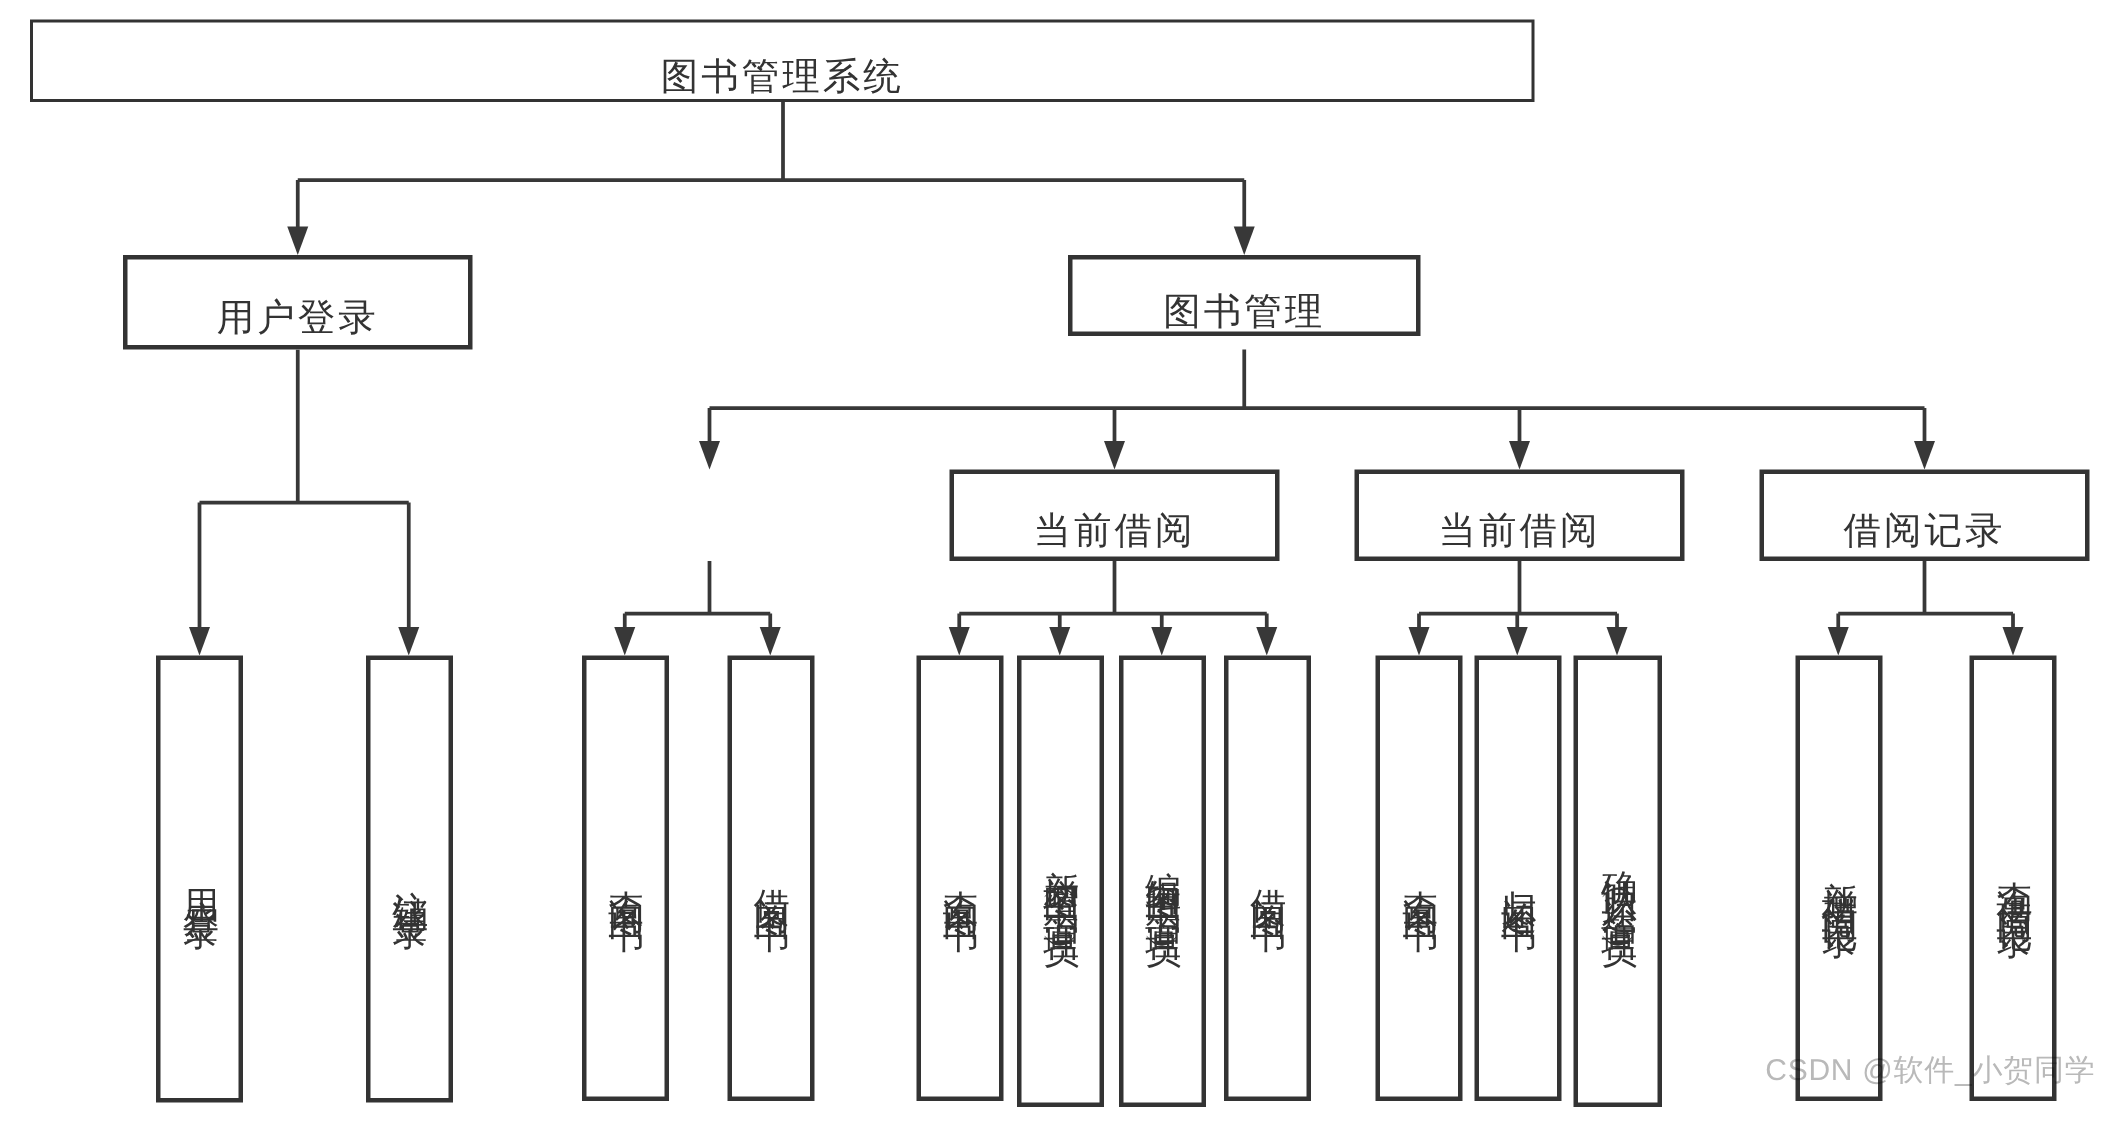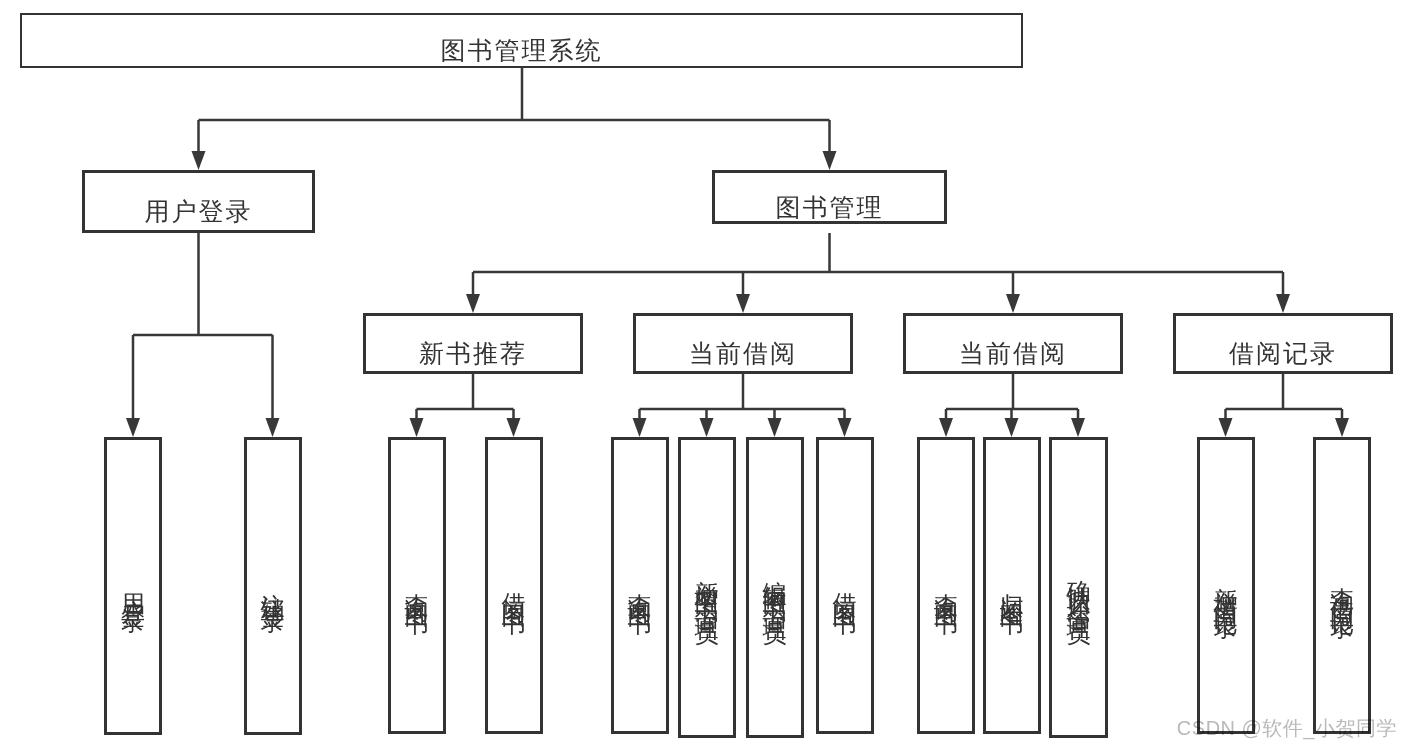--- a/index.html
+++ b/index.html
@@ -52,21 +52,21 @@
     text-orientation: mixed;
     font-size: 24px;
     line-height: 1;
     letter-spacing: 6px;
     white-space: nowrap;
   }
 
   .watermark {
     position: absolute;
     right: 8px;
-    top: 715px;
+    top: 700px;
     font-size: 20px;
     letter-spacing: 0.5px;
     color: var(--watermark-color, #bcbcbc);
     mix-blend-mode: multiply;
     white-space: nowrap;
     z-index: 5;
     margin-left: 45px;
   }
 </style>
 </head>
@@ -128,23 +128,20 @@
     <span class="lbl">图书管理系统</span>
   </div>
 
   <div class="node h" style="left:82px;top:170px;width:233px;height:63px">
     <span class="lbl">用户登录</span>
   </div>
   <div class="node h" style="left:712px;top:170px;width:235px;height:54px">
     <span class="lbl">图书管理</span>
   </div>
 
-  <div class="node h" style="left:363px;top:313px;width:220px;height:61px">
-    <span class="lbl">新书推荐</span>
-  </div>
   <div class="node h" style="left:633px;top:313px;width:220px;height:61px">
     <span class="lbl">当前借阅</span>
   </div>
   <div class="node h" style="left:903px;top:313px;width:220px;height:61px">
     <span class="lbl">当前借阅</span>
   </div>
   <div class="node h" style="left:1173px;top:313px;width:220px;height:61px">
     <span class="lbl">借阅记录</span>
   </div>
 

